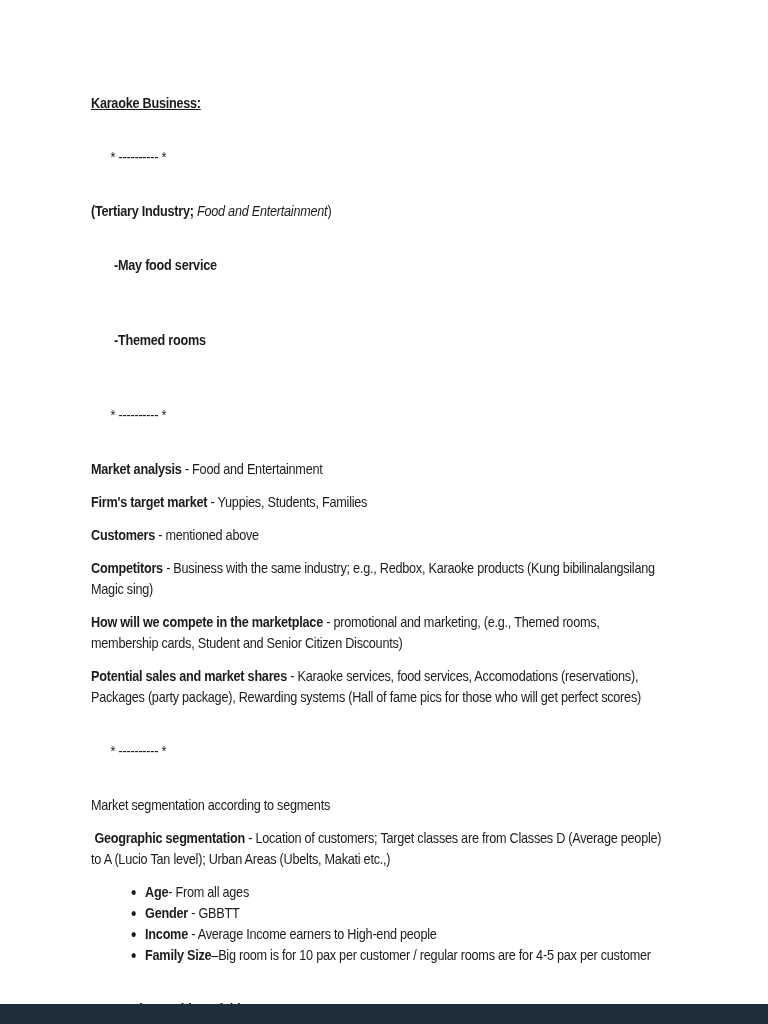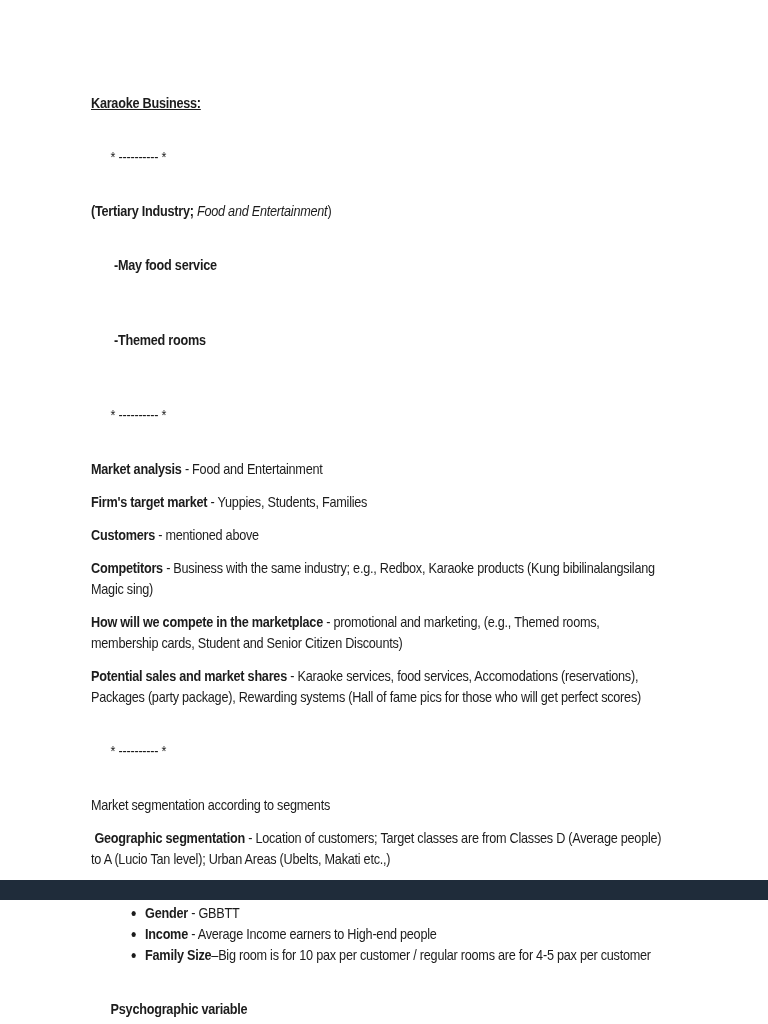--- a/index.html
+++ b/index.html
@@ -4,21 +4,21 @@
 <style>
   html, body { margin: 0; padding: 0; }
   body {
     width: 768px; height: 1024px;
     background: #ffffff;
     font-family: "Liberation Sans", sans-serif;
     overflow: hidden;
   }
   .page {
     position: relative;
-    width: 768px; height: 900px;
+    width: 768px; height: 1024px;
     background: #ffffff;
     color: #1c1c1c;
     border-radius: 21px;
   }
   .content {
     position: absolute;
     left: 91px; top: 92px;
     width: 690px;
     transform: scaleX(0.845);
     transform-origin: 0 0;

